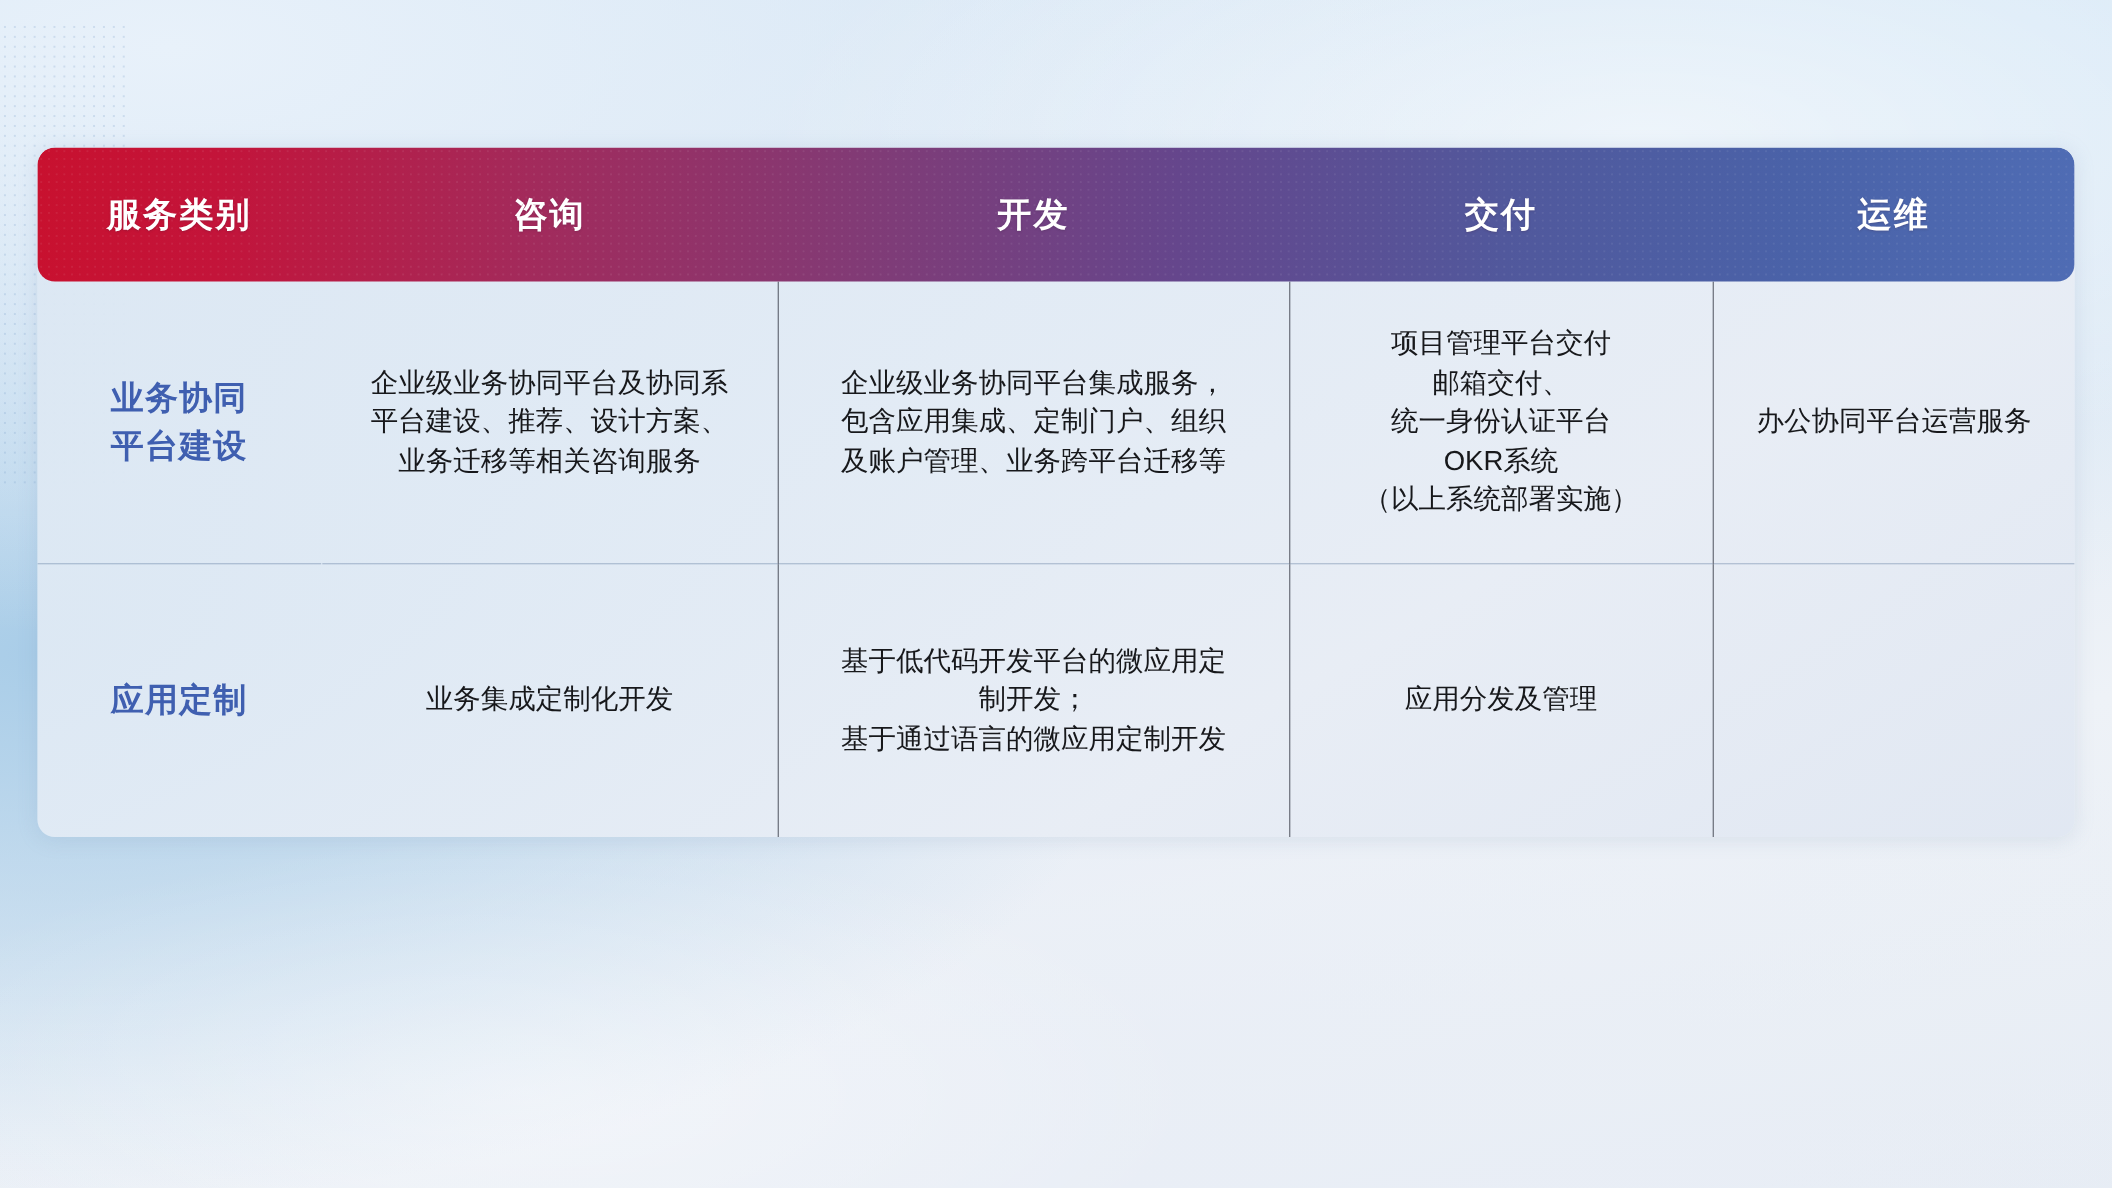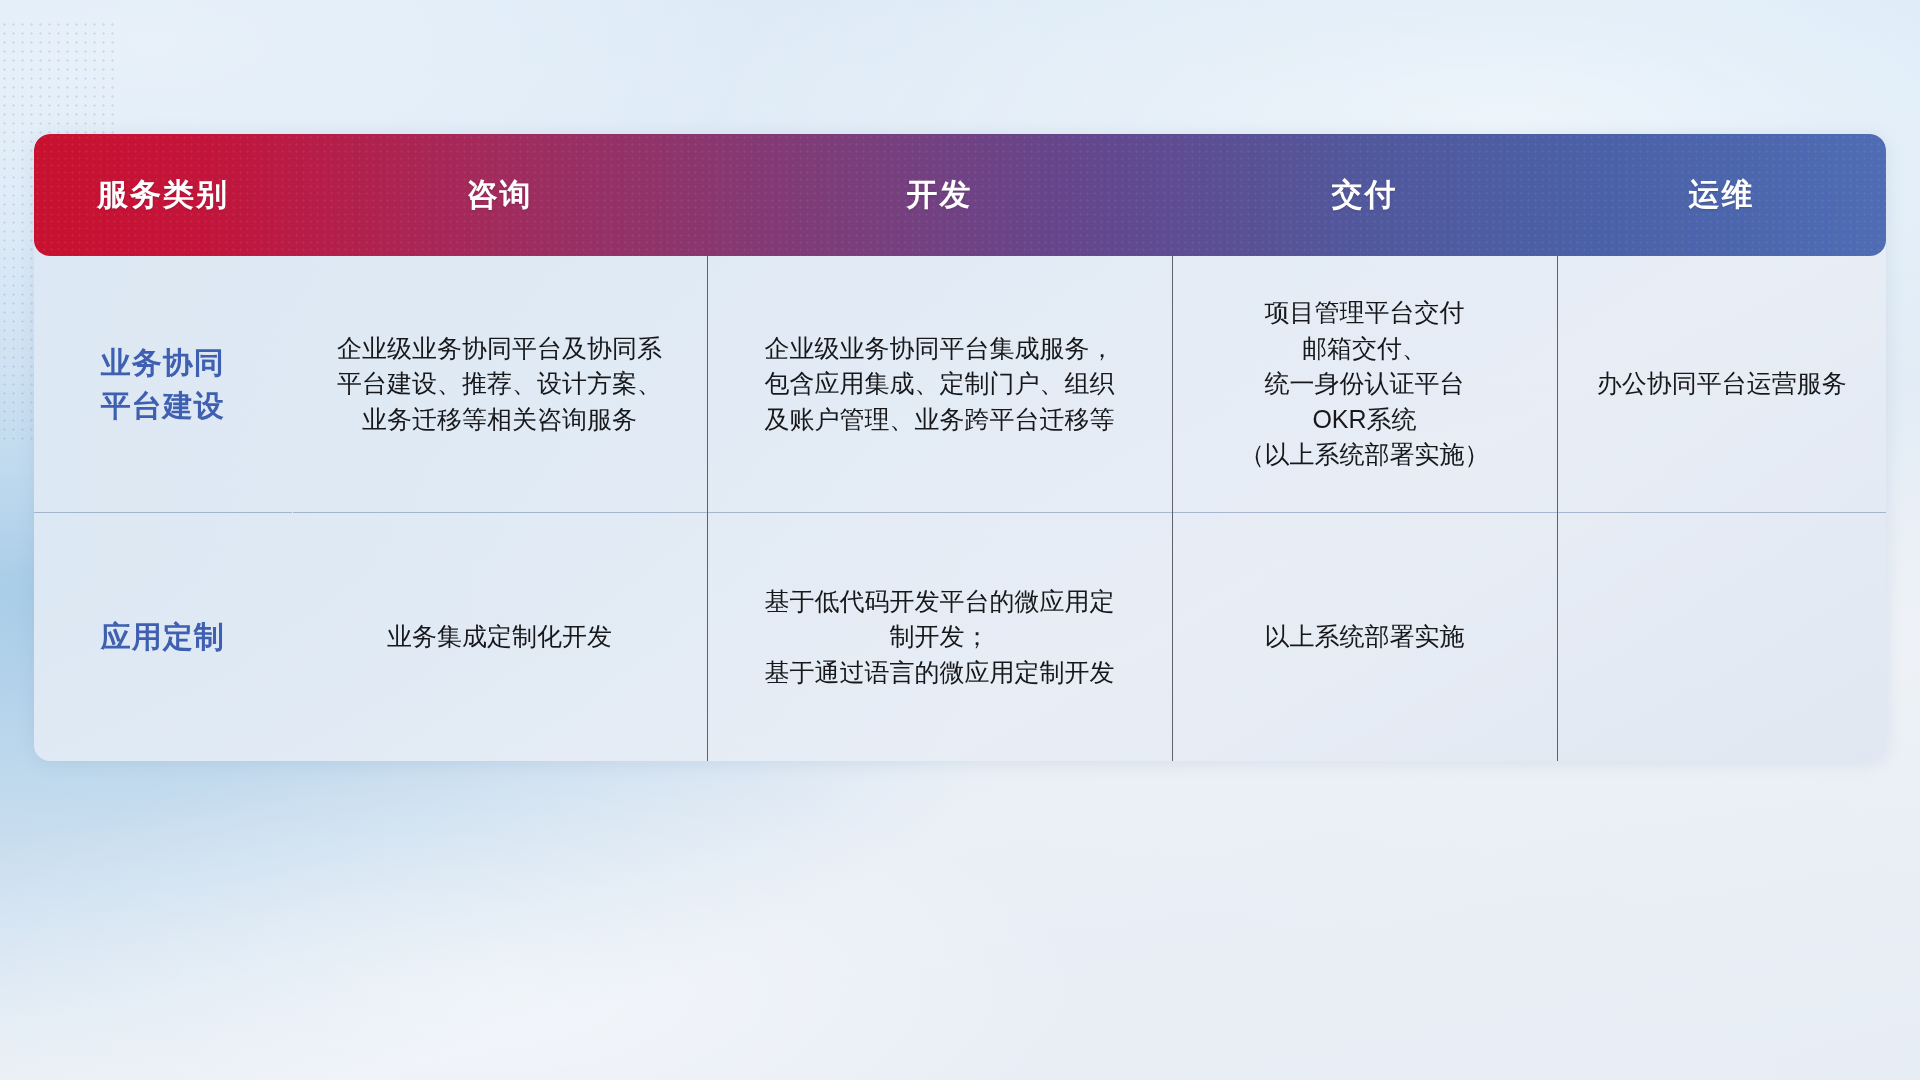--- a/index.html
+++ b/index.html
@@ -215,21 +215,21 @@
         </td>
         <td class="r3">
           <span class="cell-text">业务集成定制化开发</span>
         </td>
         <td class="r3">
           <span class="cell-text">基于低代码开发平台的微应用定
 制开发；
 基于通过语言的微应用定制开发</span>
         </td>
         <td class="r3">
-          <span class="cell-text">以上系统部署实施</span>
+          <span class="cell-text">应用分发及管理</span>
         </td>
         <td class="r3 last">
           <span class="cell-text"></span>
         </td>
       </tr>
     </tbody>
   </table>
 </div>
 
 </body></html>

